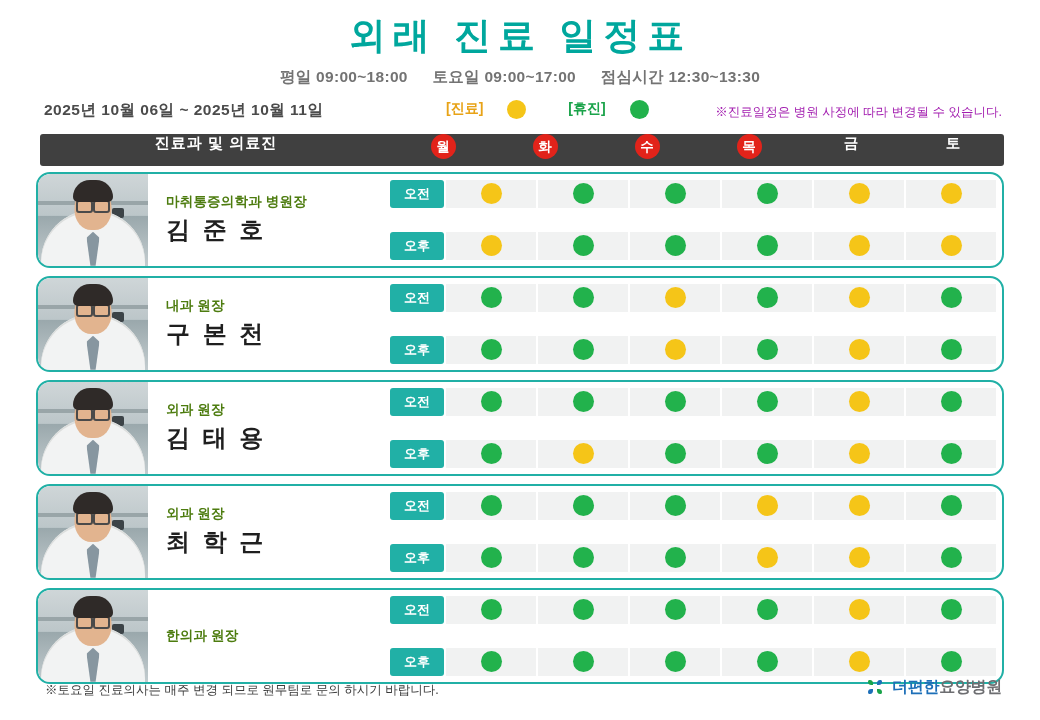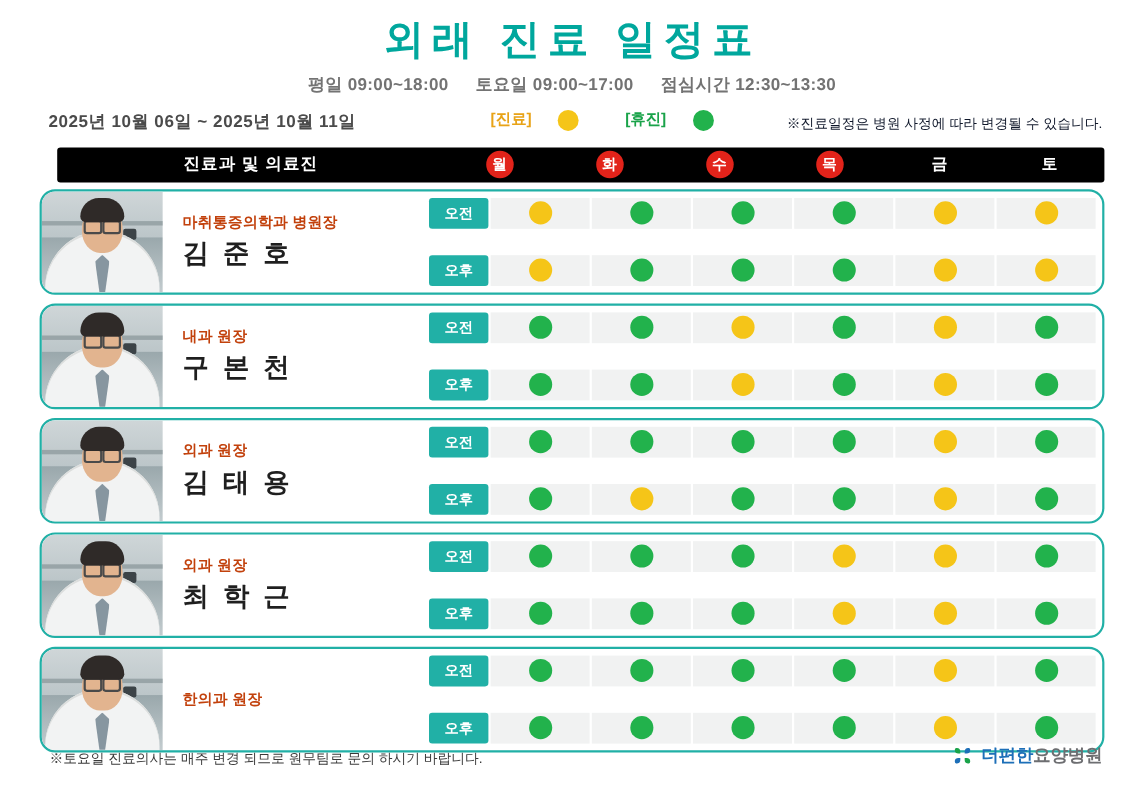--- a/index.html
+++ b/index.html
@@ -65,31 +65,31 @@
     border-radius: 50%;
   }
   .dot-yellow { background: #f5c518; }
   .dot-green { background: #22b24c; }
   .legend .dot { width: 19px; height: 19px; }
   .note-right {
     position: absolute;
     right: 38px;
     top: 6px;
     font-size: 12.5px;
-    color: #0f172a;
+    color: #a21caf;
   }
 
   
   .thead {
-    margin: 6px 36px 0 52px;
+    margin: 6px 36px 0 40px;
     height: 32px;
-    background: #000000;
+    background: #404040;
     border-radius: 3px;
     display: flex;
-    align-items: center;
+    align-items: flex-start;
     color: #ffffff;
   }
   .thead .dept {
     width: 352px;
     text-align: center;
     font-size: 15px;
     font-weight: bold;
     letter-spacing: 1px;
   }
   .thead .daycell {
@@ -180,21 +180,21 @@
     flex: none;
     padding-left: 18px;
     display: flex;
     flex-direction: column;
     justify-content: center;
     gap: 3px;
   }
   .dept-title {
     font-size: 13.5px;
     font-weight: bold;
-    color: #c2410c;
+    color: #4d7c0f;
     letter-spacing: 0.2px;
   }
   .doc-name {
     font-size: 24px;
     font-weight: bold;
     color: #1f1f1f;
     letter-spacing: 3px;
   }
 
   .gridcol {

